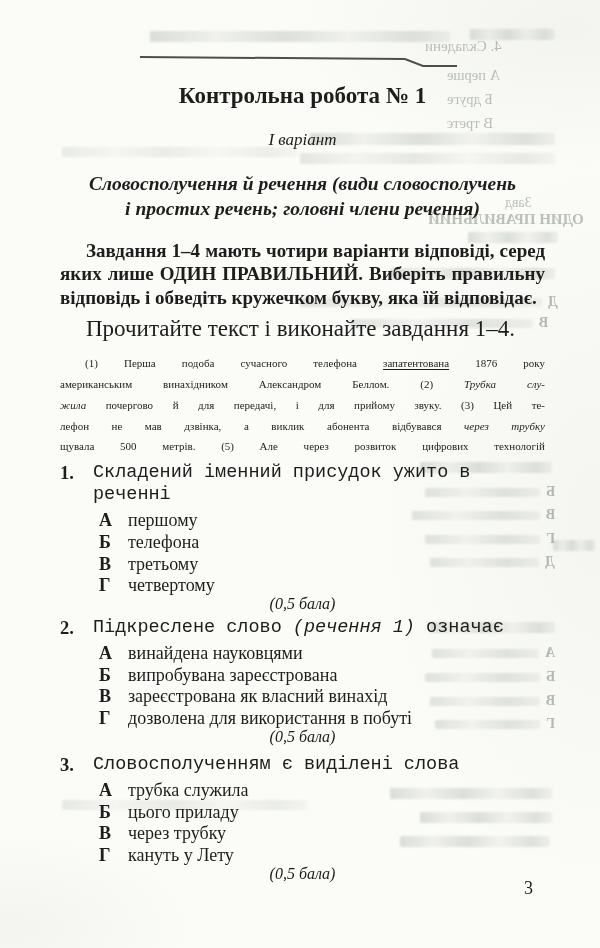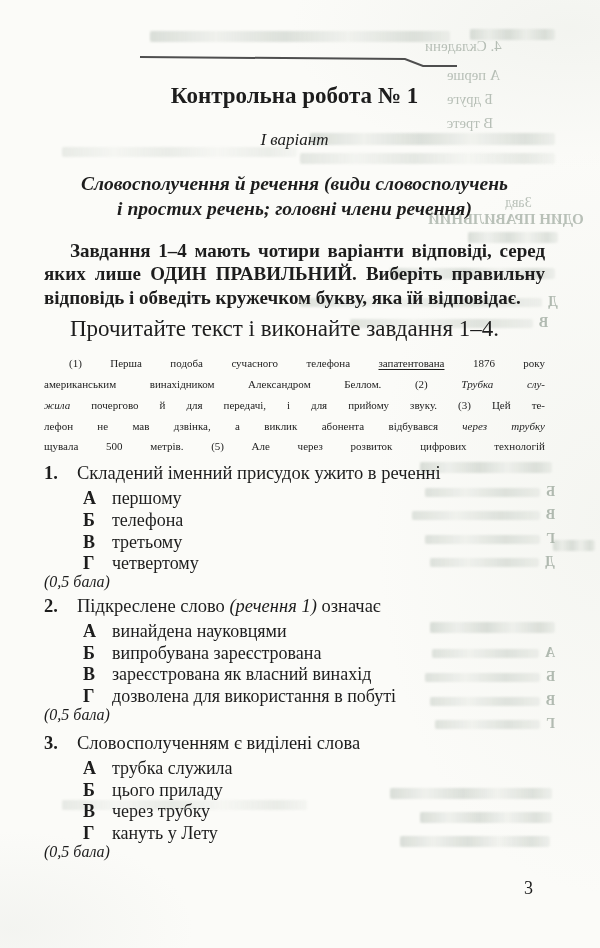--- a/index.html
+++ b/index.html
@@ -40,42 +40,42 @@
     background:linear-gradient(90deg,
       rgba(140,155,142,.26), rgba(140,155,142,.08) 35%,
       rgba(140,155,142,.24) 70%, rgba(140,155,142,.10));
     filter:blur(1.1px);border-radius:2px;}
   .grow .glet{
     color:rgba(118,134,120,.55);transform:scaleX(-1);
     filter:blur(.4px);font-weight:bold;font-size:14px;
     font-family:"Liberation Serif",serif;}
   
   .rule{position:absolute;left:0;top:0;}
-  .content{position:relative;padding:0 55px 0 44px;}
+  .content{position:relative;padding:0 55px 0 60px;}
   .title{margin:82px 0 0 0;text-align:center;font-size:23px;font-weight:bold;line-height:28px;}
   .variant{margin-top:19px;text-align:center;font-style:italic;font-size:17px;line-height:21px;}
   .topic{margin-top:21px;text-align:center;font-weight:bold;font-style:italic;font-size:19.5px;line-height:25px;}
   .instr{margin:18px 0 0 0;font-weight:bold;font-size:19px;line-height:23.4px;text-align:justify;text-indent:26px;}
   .readp{margin:9px 0 0 0;font-size:23px;line-height:22px;text-indent:26px;}
   .passage{margin-top:13px;font-size:11px;line-height:20.8px;}
   .pline{text-align:justify;text-align-last:justify;}
   .pline.first{text-indent:25px;}
   .pline.last{text-align-last:left;}
   .it{font-style:italic;}
   .ul{text-decoration:underline;text-underline-offset:2px;}
   .question{margin-top:5px;}
   .q2{margin-top:4px;}
   .q3{margin-top:8px;}
   .qhead{display:flex;font-size:18.5px;line-height:22px;}
   .qnum{width:33px;font-weight:bold;flex:0 0 33px;}
-  .qtext{flex:1;}
+  .qtext{flex:1;font-family:Liberation Mono, monospace;}
   .opts{margin:4px 0 0 39px;font-size:18px;line-height:21.7px;}
   .opt{display:flex;}
   .letter{width:29px;flex:0 0 29px;font-weight:bold;}
-  .score{margin-top:-2px;text-align:left;font-style:italic;font-size:16px;line-height:18px;}
+  .score{margin-top:-2px;text-align:center;font-style:italic;font-size:16px;line-height:18px;}
   .pagenum{position:absolute;right:67px;top:878px;font-size:18px;}
 </style>
 </head>
 <body>
 
 <div class="page">
 
   <div class="ghostlayer">
     <div class="gbar" style="left:150px;top:31px;width:300px;height:11px;"></div>
     <div class="gbar" style="left:470px;top:29px;width:85px;height:11px;"></div>

